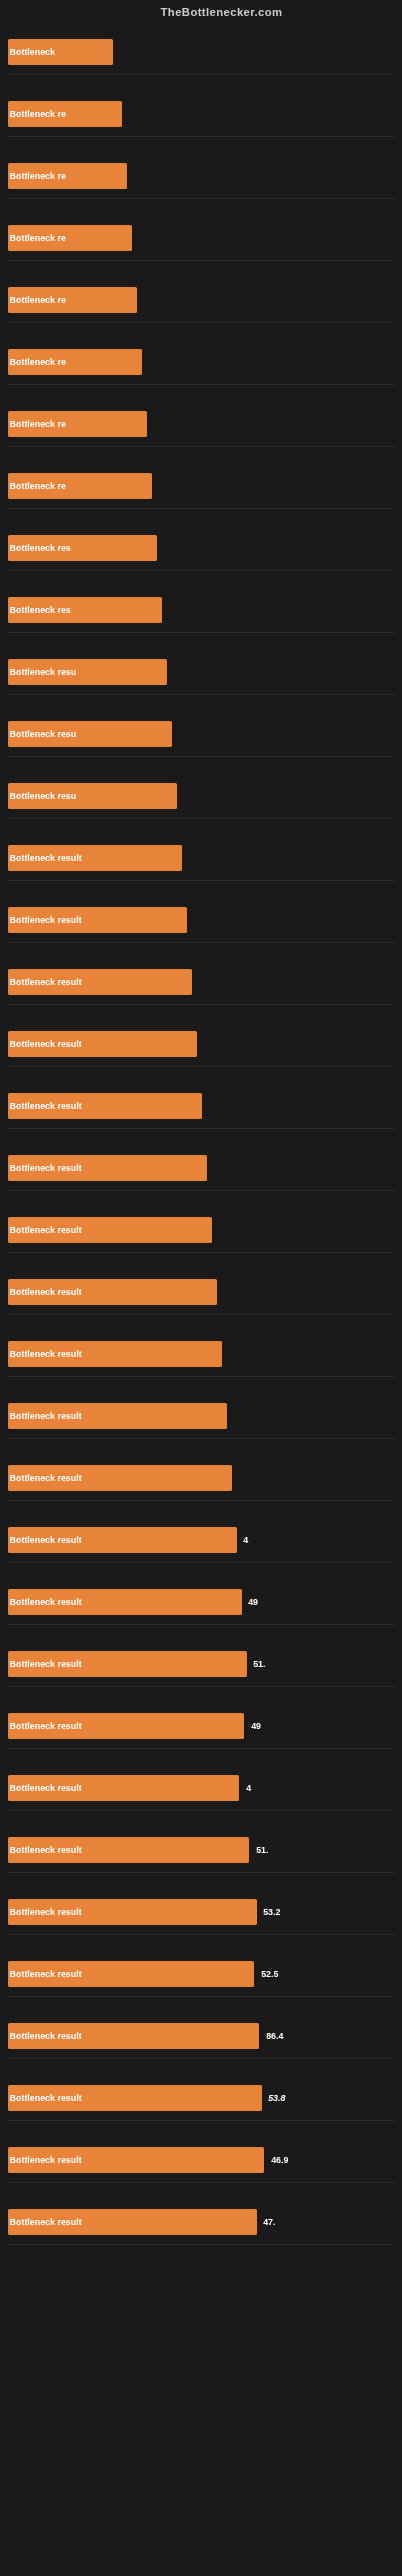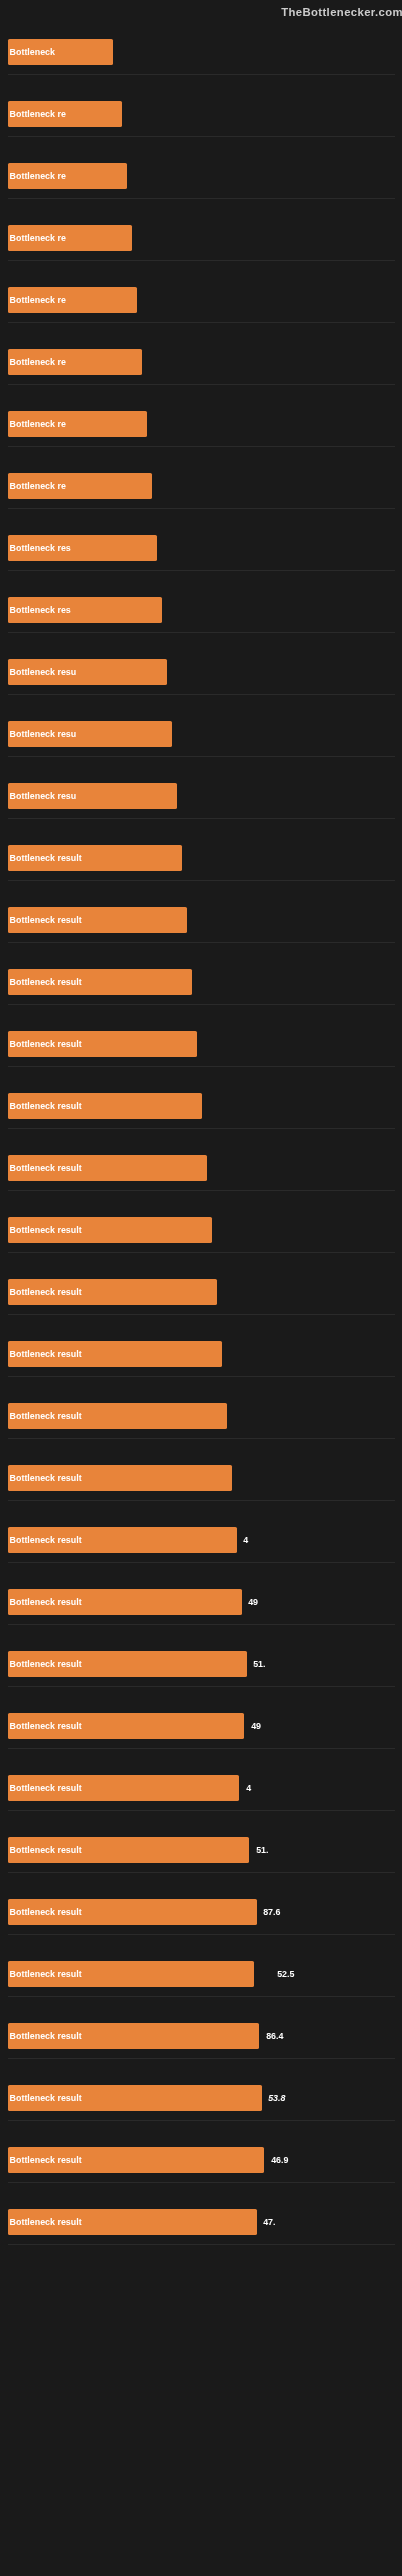--- a/index.html
+++ b/index.html
@@ -4,21 +4,21 @@
   <style>
     * { margin: 0; padding: 0; box-sizing: border-box; }
     body {
       background-color: #1a1a1a;
       font-family: Arial, sans-serif;
       width: 403px;
       min-height: 2576px;
       position: relative;
     }
     .header {
-      text-align: right;
+      text-align: center;
       padding: 6.4px 0 3.2px 0;
       color: #cccccc;
       font-size: 11.3px;
       font-weight: bold;
       letter-spacing: 0.4px;
       margin-left: 40px;
     }
     .chart-area {
       padding: 8px 8px 8px 8px;
       display: flex;
@@ -193,26 +193,26 @@
       <span class="bar-value" style="left: 235px; position: absolute; top: 50%; transform: translateY(-50%); right: auto;">4</span>
     </div>
     <div class="bar-row">
       <div class="bar-fill" style="width: 241px;"></div>
       <span class="bar-label">Bottleneck result</span>
       <span class="bar-value" style="left: 245px; position: absolute; top: 50%; transform: translateY(-50%); right: auto;">51.</span>
     </div>
     <div class="bar-row">
       <div class="bar-fill" style="width: 249px;"></div>
       <span class="bar-label">Bottleneck result</span>
-      <span class="bar-value" style="left: 252px; position: absolute; top: 50%; transform: translateY(-50%); right: auto;">87.6</span>
+      <span class="bar-value" style="left: 252px; position: absolute; top: 50%; transform: translateY(-50%); right: auto;">53.2</span>
     </div>
     <div class="bar-row">
       <div class="bar-fill" style="width: 246px;"></div>
       <span class="bar-label">Bottleneck result</span>
-      <span class="bar-value" style="left: 266px; position: absolute; top: 50%; transform: translateY(-50%); right: auto;">52.5</span>
+      <span class="bar-value" style="left: 250px; position: absolute; top: 50%; transform: translateY(-50%); right: auto;">52.5</span>
     </div>
     <div class="bar-row">
       <div class="bar-fill" style="width: 251px;"></div>
       <span class="bar-label">Bottleneck result</span>
       <span class="bar-value" style="left: 255px; position: absolute; top: 50%; transform: translateY(-50%); right: auto;">86.4</span>
     </div>
     <div class="bar-row">
       <div class="bar-fill" style="width: 254px;"></div>
       <span class="bar-label">Bottleneck result</span>
       <span class="bar-value" style="left: 257px; position: absolute; top: 50%; transform: translateY(-50%); right: auto; font-style: italic;">53.8</span>

